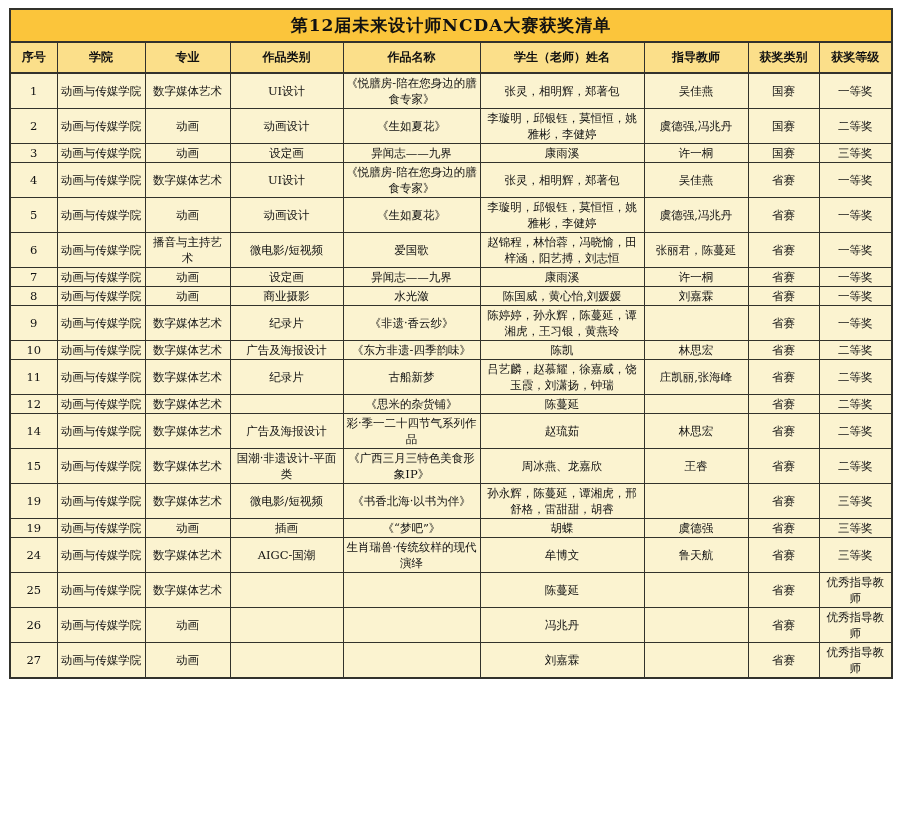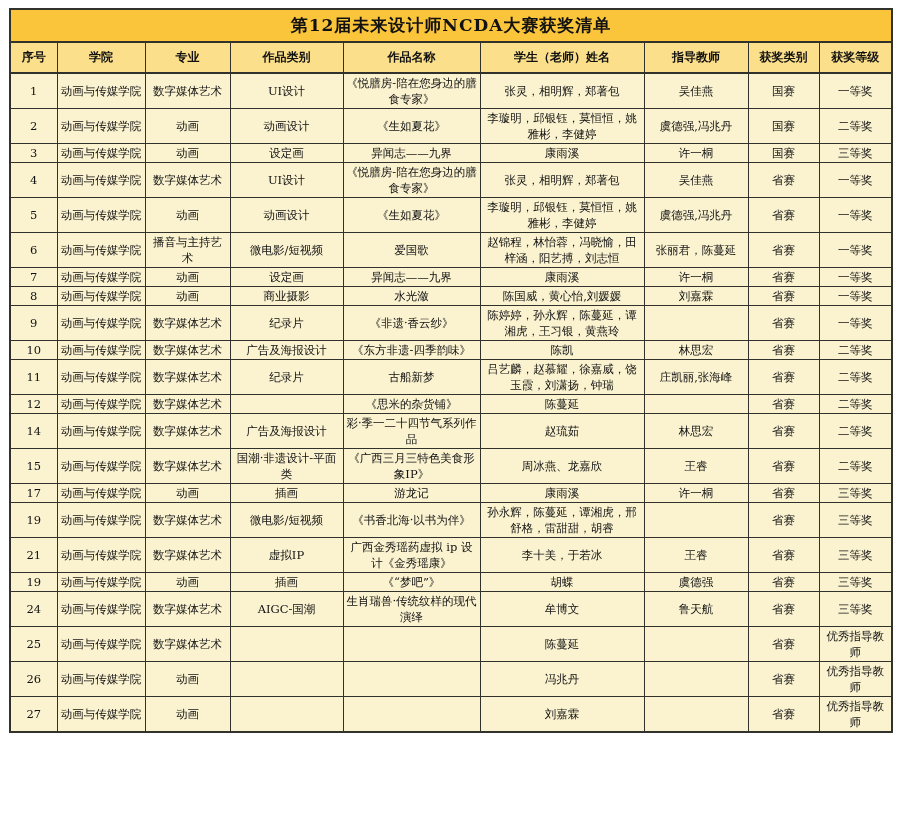--- a/index.html
+++ b/index.html
@@ -235,49 +235,27 @@
           <td>动画与传媒学院</td>
           <td>数字媒体艺术</td>
           <td>国潮·非遗设计-平面类</td>
           <td>《广西三月三特色美食形象IP》</td>
           <td>周冰燕、龙嘉欣</td>
           <td>王睿</td>
           <td>省赛</td>
           <td>二等奖</td>
         </tr>
         <tr>
-          <td>17</td>
-          <td>动画与传媒学院</td>
-          <td>动画</td>
-          <td>插画</td>
-          <td>游龙记</td>
-          <td>康雨溪</td>
-          <td>许一桐</td>
-          <td>省赛</td>
-          <td>三等奖</td>
-        </tr>
-        <tr>
           <td>19</td>
           <td>动画与传媒学院</td>
           <td>数字媒体艺术</td>
           <td>微电影/短视频</td>
           <td>《书香北海·以书为伴》</td>
           <td>孙永辉，陈蔓延，谭湘虎，邢舒格，雷甜甜，胡睿</td>
           <td></td>
-          <td>省赛</td>
-          <td>三等奖</td>
-        </tr>
-        <tr>
-          <td>21</td>
-          <td>动画与传媒学院</td>
-          <td>数字媒体艺术</td>
-          <td>虚拟IP</td>
-          <td>广西金秀瑶药虚拟 ip 设计《金秀瑶康》</td>
-          <td>李十美，于若冰</td>
-          <td>王睿</td>
           <td>省赛</td>
           <td>三等奖</td>
         </tr>
         <tr>
           <td>19</td>
           <td>动画与传媒学院</td>
           <td>动画</td>
           <td>插画</td>
           <td>《“梦吧”》</td>
           <td>胡蝶</td>

